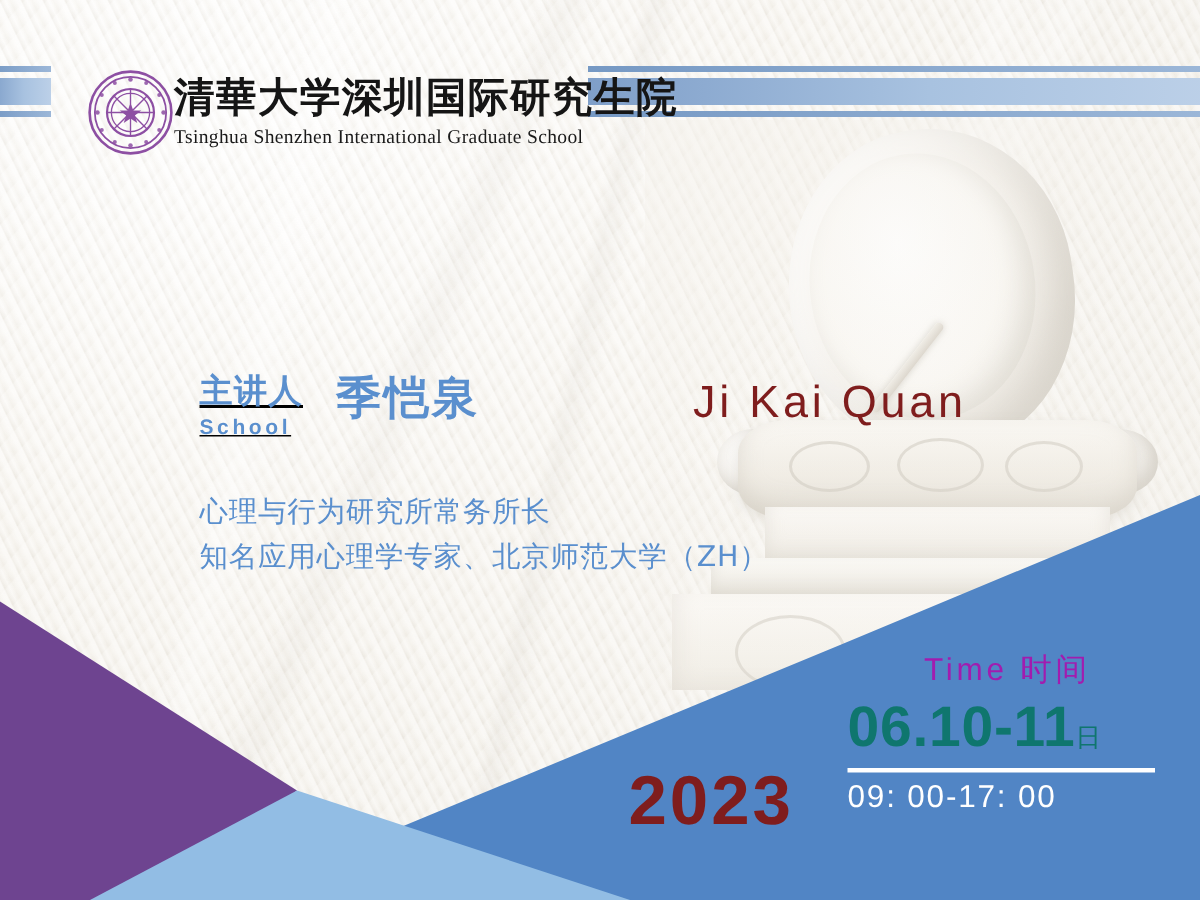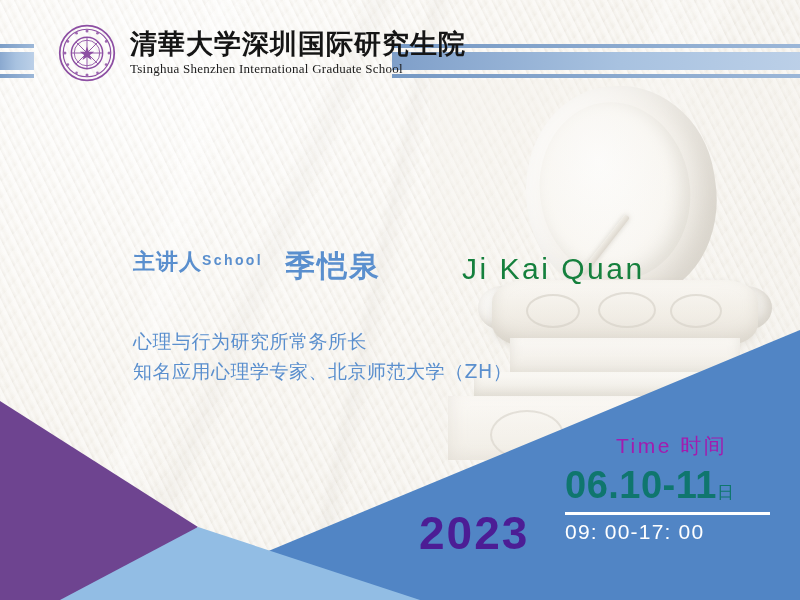--- a/index.html
+++ b/index.html
@@ -114,22 +114,22 @@
   .bar .ln-bot{ bottom:0; }
   .bar .ln-mid{
     position:absolute; left:0; right:0; top:8px; bottom:8px;
     background:linear-gradient(90deg,#7f9fc9 0%,#a8c2e0 55%,#bcd0e8 100%);
   }
   #bar-left{ left:-6px; top:44px; width:40px; height:34px; }
   #bar-right{ left:392px; top:44px; width:414px; height:34px; }
 
   
   .logo-row{
-    position:absolute; left:58px; top:24px;
-    display:flex; align-items:center; gap:14px;justify-content:flex-end;
+    position:absolute; left:58px; top:46px;
+    display:flex; align-items:center; justify-content:flex-end;
   }
   .seal{ width:58px; height:58px; position:relative; }
   .logo-type{ display:flex; flex-direction:column; gap:1px; }
   .logo-cn{
     font-family:"DejaVu Sans","Liberation Sans",sans-serif;
     font-size:27px; font-weight:700; color:#151515;
     letter-spacing:1px; line-height:1.12; white-space:nowrap;
   }
   .logo-en{
     font-family:"Liberation Serif","DejaVu Serif",serif;
@@ -144,52 +144,52 @@
     position:absolute; left:248px; top:142px;
     font-family:"DejaVu Sans","Liberation Sans",sans-serif;
     font-size:54px; font-weight:700; color:#4b86c8;
     letter-spacing:4px; white-space:nowrap;
   }
 
   .speaker-row{
     position:absolute; left:133px; top:250px;
     display:flex; align-items:flex-start; white-space:nowrap;
   }
-  .sp-label{ display:flex; flex-direction:row; margin-right:22px; }
+  .sp-label{ display:flex; flex-direction:column; margin-right:22px;text-decoration:underline; }
   .sp-label-cn{
     font-family:"DejaVu Sans","Liberation Sans",sans-serif;
     font-size:22px; font-weight:700; color:#5a8fce; letter-spacing:1px; line-height:1.1;
   }
   .sp-label-en{
     font-size:14px; font-weight:700; color:#5a8fce; letter-spacing:2.4px; margin-top:2px;
   }
   .sp-name-cn{
     font-family:"DejaVu Sans","Liberation Sans",sans-serif;
     font-size:30px; font-weight:700; color:#5a8fce; letter-spacing:2px; line-height:1.05;
   }
   .sp-name-en{
     position:absolute; left:462px; top:252px;
-    font-size:30px; color:#15803d; letter-spacing:2.5px; white-space:nowrap;
+    font-size:30px; color:#7f1d1d; letter-spacing:2.5px; white-space:nowrap;
   }
 
   .bio{
     position:absolute; left:133px; top:326px;
     font-family:"DejaVu Sans","Liberation Sans",sans-serif;
     font-size:19px; color:#5a8fce; line-height:1.58; letter-spacing:.5px;
     white-space:nowrap;
   }
 
   
   .time-label{
     position:absolute; left:616px; top:432px;
     font-size:21px; color:#a21caf; letter-spacing:2.5px; white-space:nowrap;
   }
   .year{
     position:absolute; left:419px; top:506px;
-    font-size:46px; font-weight:700; color:#4c1d95; letter-spacing:2px;
+    font-size:46px; font-weight:700; color:#7f1d1d; letter-spacing:2px;
   }
   .date-stack{ position:absolute; left:565px; top:466px; width:205px; }
   .date-main{
     font-size:38px; font-weight:700; color:#0f766e; letter-spacing:.5px;
     line-height:1; white-space:nowrap;
   }
   .date-main .unit{ font-size:17px; font-weight:400; letter-spacing:0; }
   .date-rule{ height:2.5px; background:#ffffff; margin:8px 0 5px 0; }
   .date-hours{
     font-size:21px; color:#ffffff; letter-spacing:1.2px; white-space:nowrap;

